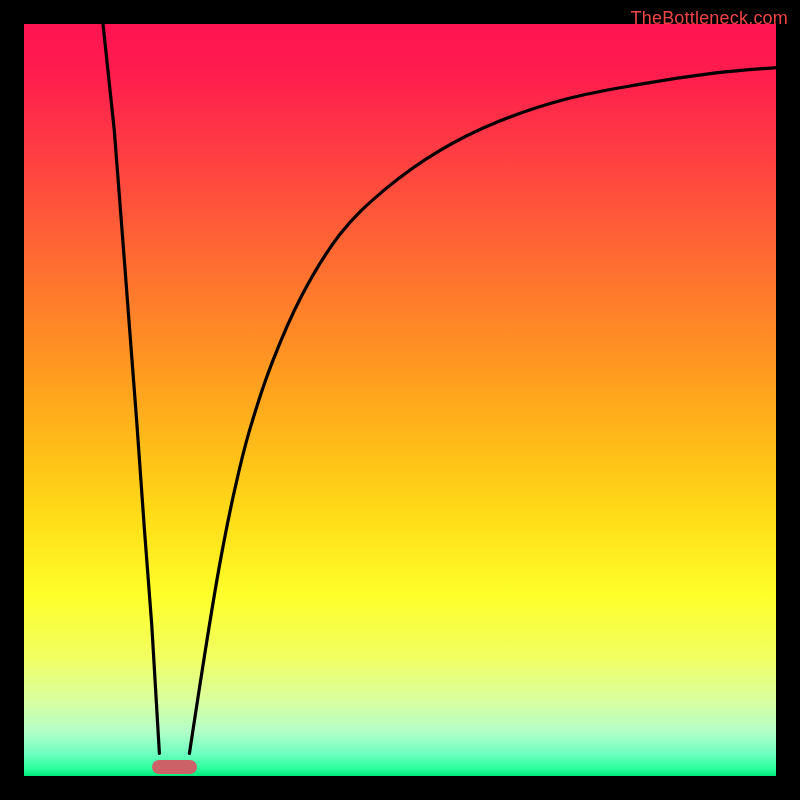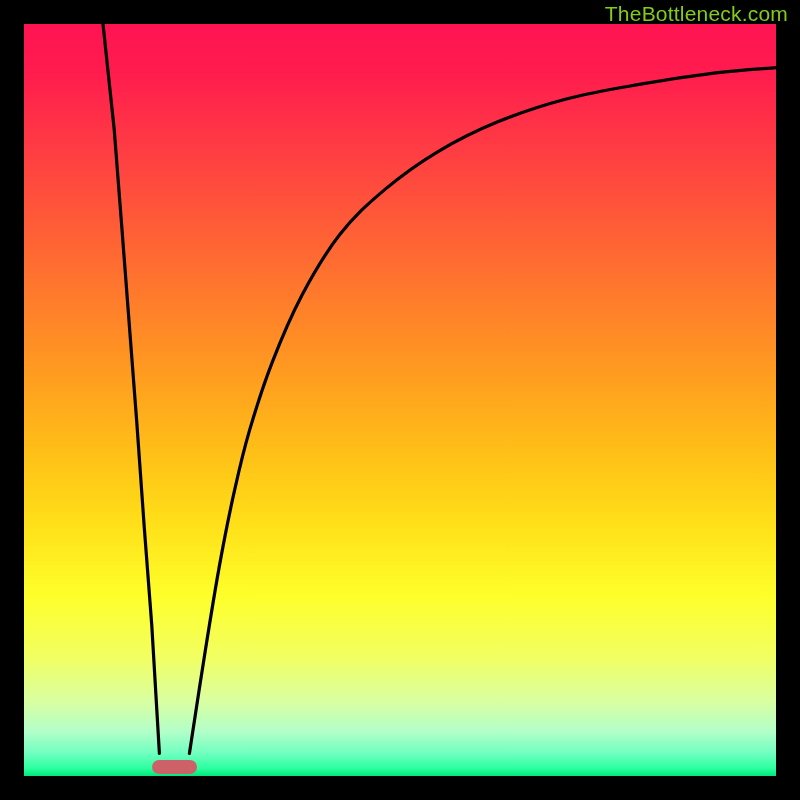--- a/index.html
+++ b/index.html
@@ -61,24 +61,24 @@
   }
   .marker {
     position: absolute;
     width: 46px;
     height: 14px;
     background: #cc6168;
     border-radius: 8px;
   }
   .watermark {
     position: absolute;
-    top: 2px;
+    top: 8px;
     right: 12px;
-    color: #84cc16;
-    font-size: 21px;
+    color: #ef4444;
+    font-size: 18px;
     letter-spacing: 0.2px;
   }
 </style>
 </head>
 <body>
 
 <div class="frame">
   <div class="plot-area">
     <div class="gradient"></div>
     <svg class="curve-svg" viewBox="0 0 752 752" preserveAspectRatio="none">

